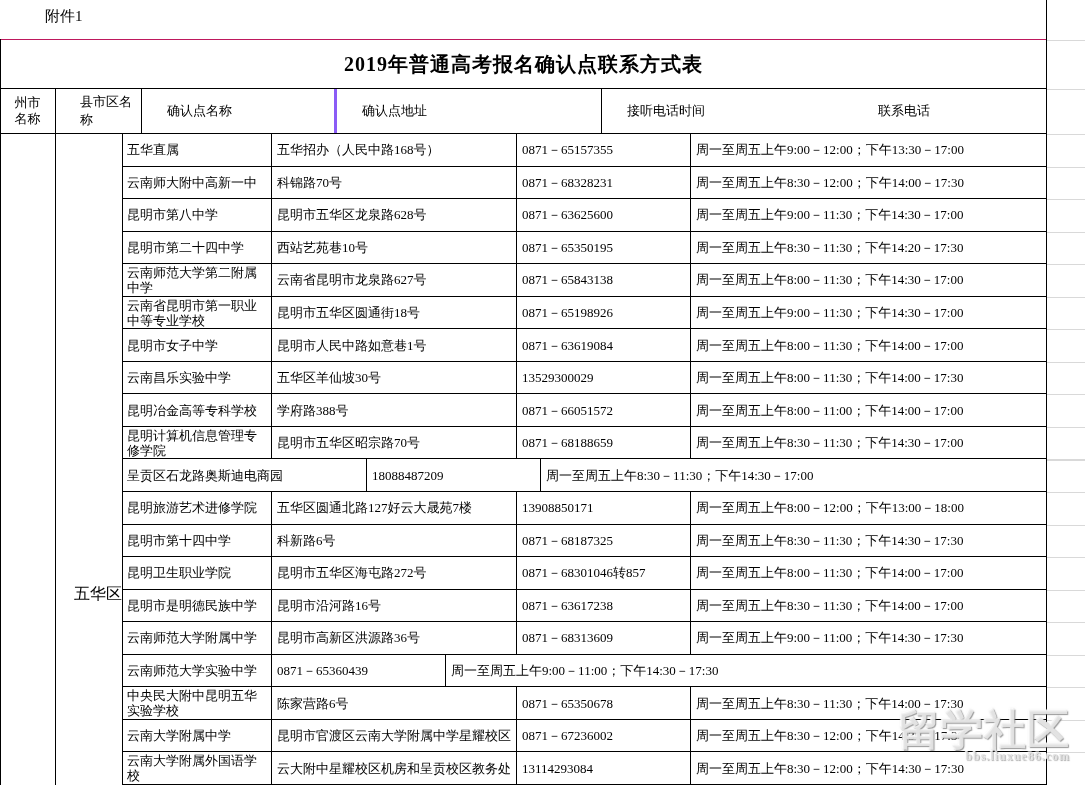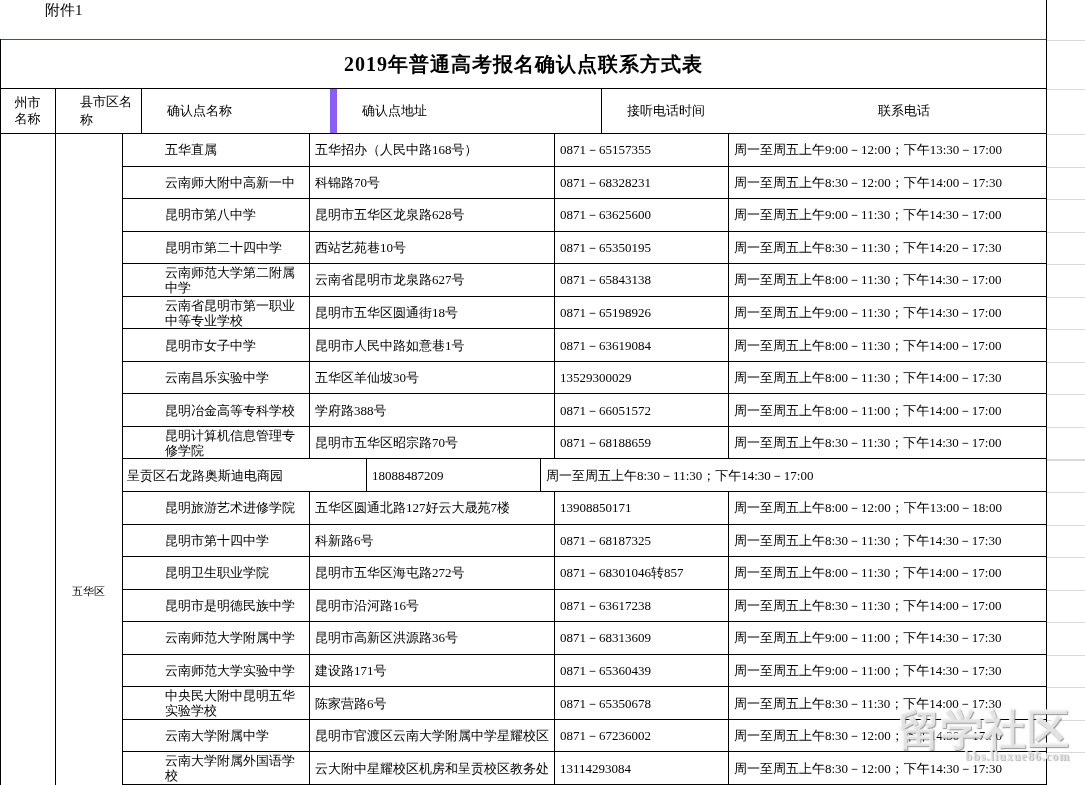--- a/index.html
+++ b/index.html
@@ -1,60 +1,60 @@
 <!DOCTYPE html>
 <html><head>
 <meta charset="utf-8">
 <style>
   html,body{margin:0;padding:0;background:#fff;}
   .canvas{
     position:relative;width:1085px;height:785px;background:#ffffff;overflow:hidden;
     font-family:"Liberation Serif","DejaVu Serif",serif;color:#000;
   }
-  .attachment{position:absolute;left:6px;top:1px;font-size:15px;padding-left:39px;}
+  .attachment{position:absolute;left:6px;top:7px;font-size:15px;padding-left:39px;}
   .title-band{
     position:absolute;left:0;top:39px;width:1047px;height:49px;
     border-top:1px solid #be185d;box-sizing:border-box;
     display:flex;align-items:center;justify-content:center;
   }
   .title{font-size:20px;font-weight:bold;letter-spacing:1px;}
   
   .header-row{
     position:absolute;left:0;top:88px;width:1047px;height:46px;
     border-top:1px solid #000;border-bottom:1px solid #000;box-sizing:border-box;
     display:flex;font-size:13px;gap:20px;
   }
   .hcell{box-sizing:border-box;display:flex;align-items:center;padding-left:5px;}
   .hc1{width:56px;border-right:1px solid #000;justify-content:center;padding-left:0;}
   .hc1 span{display:block;width:28px;text-align:center;line-height:16px;}
   .hc2{width:66px;border-right:1px solid #000;padding-left:4px;}
-  .hc3{width:175px;border-right:7px solid #8b5cf6;}
+  .hc3{width:175px;border-right:3px solid #8b5cf6;}
   .hc4{width:245px;border-right:1px solid #000;}
   .hc5{width:174px;border-right:1px solid #000;}
   .hc6{flex:1;}
   
   .rows{
     position:absolute;left:122px;top:134px;width:925px;height:651px;
     display:flex;flex-direction:column;font-size:13px;
   }
   .row{flex:1;display:flex;border-bottom:1px solid #000;box-sizing:border-box;min-height:0;}
   .cell{box-sizing:border-box;display:flex;align-items:center;line-height:15px;overflow:hidden;}
-  .c-name{width:150px;border-right:1px solid #000;padding:0 4px 0 5px;margin-left:38px;}
+  .c-name{width:150px;border-right:1px solid #000;padding:0 4px 0 5px;}
   .c-addr{width:245px;border-right:1px solid #000;padding:0 4px 0 5px;}
   .c-phone{width:174px;border-right:1px solid #000;padding-left:5px;white-space:nowrap;}
   .c-time{flex:1;padding-left:5px;white-space:nowrap;}
   
   .vline{position:absolute;width:1px;background:#000;}
   .vl-0{left:0;top:39px;height:746px;}
   .vl-55{left:55px;top:134px;height:651px;}
   .vl-122{left:122px;top:134px;height:651px;}
   .vl-right{left:1046px;top:0;height:785px;}
   .county-label{
-    position:absolute;left:55px;top:584px;width:67px;text-align:center;
-    font-size:11px;
+    position:absolute;left:55px;top:584px;width:67px;text-align:right;
+    font-size:16px;
   }
   
   .right-grid{
     position:absolute;left:1047px;top:134px;width:38px;height:651px;
     background:repeating-linear-gradient(to bottom,#d9d9d9 0,#d9d9d9 1px,transparent 1px,transparent 32.55px);
   }
   .faint-line{position:absolute;left:1047px;width:38px;height:1px;background:#d9d9d9;}
   .fl-a{top:40px;} .fl-b{top:89px;}
   
   .watermark{position:absolute;left:898px;top:708px;text-align:right;pointer-events:none;}
@@ -200,21 +200,20 @@
 
   <div class="row">
     <div class="cell c-name">云南师范大学附属中学</div>
     <div class="cell c-addr">昆明市高新区洪源路36号</div>
     <div class="cell c-phone">0871－68313609</div>
     <div class="cell c-time">周一至周五上午9:00－11:00；下午14:30－17:30</div>
   </div>
 
   <div class="row">
     <div class="cell c-name">云南师范大学实验中学</div>
-    <div class="cell c-addr">建设路171号</div>
     <div class="cell c-phone">0871－65360439</div>
     <div class="cell c-time">周一至周五上午9:00－11:00；下午14:30－17:30</div>
   </div>
 
   <div class="row">
     <div class="cell c-name">中央民大附中昆明五华实验学校</div>
     <div class="cell c-addr">陈家营路6号</div>
     <div class="cell c-phone">0871－65350678</div>
     <div class="cell c-time">周一至周五上午8:30－11:30；下午14:00－17:30</div>
   </div>

